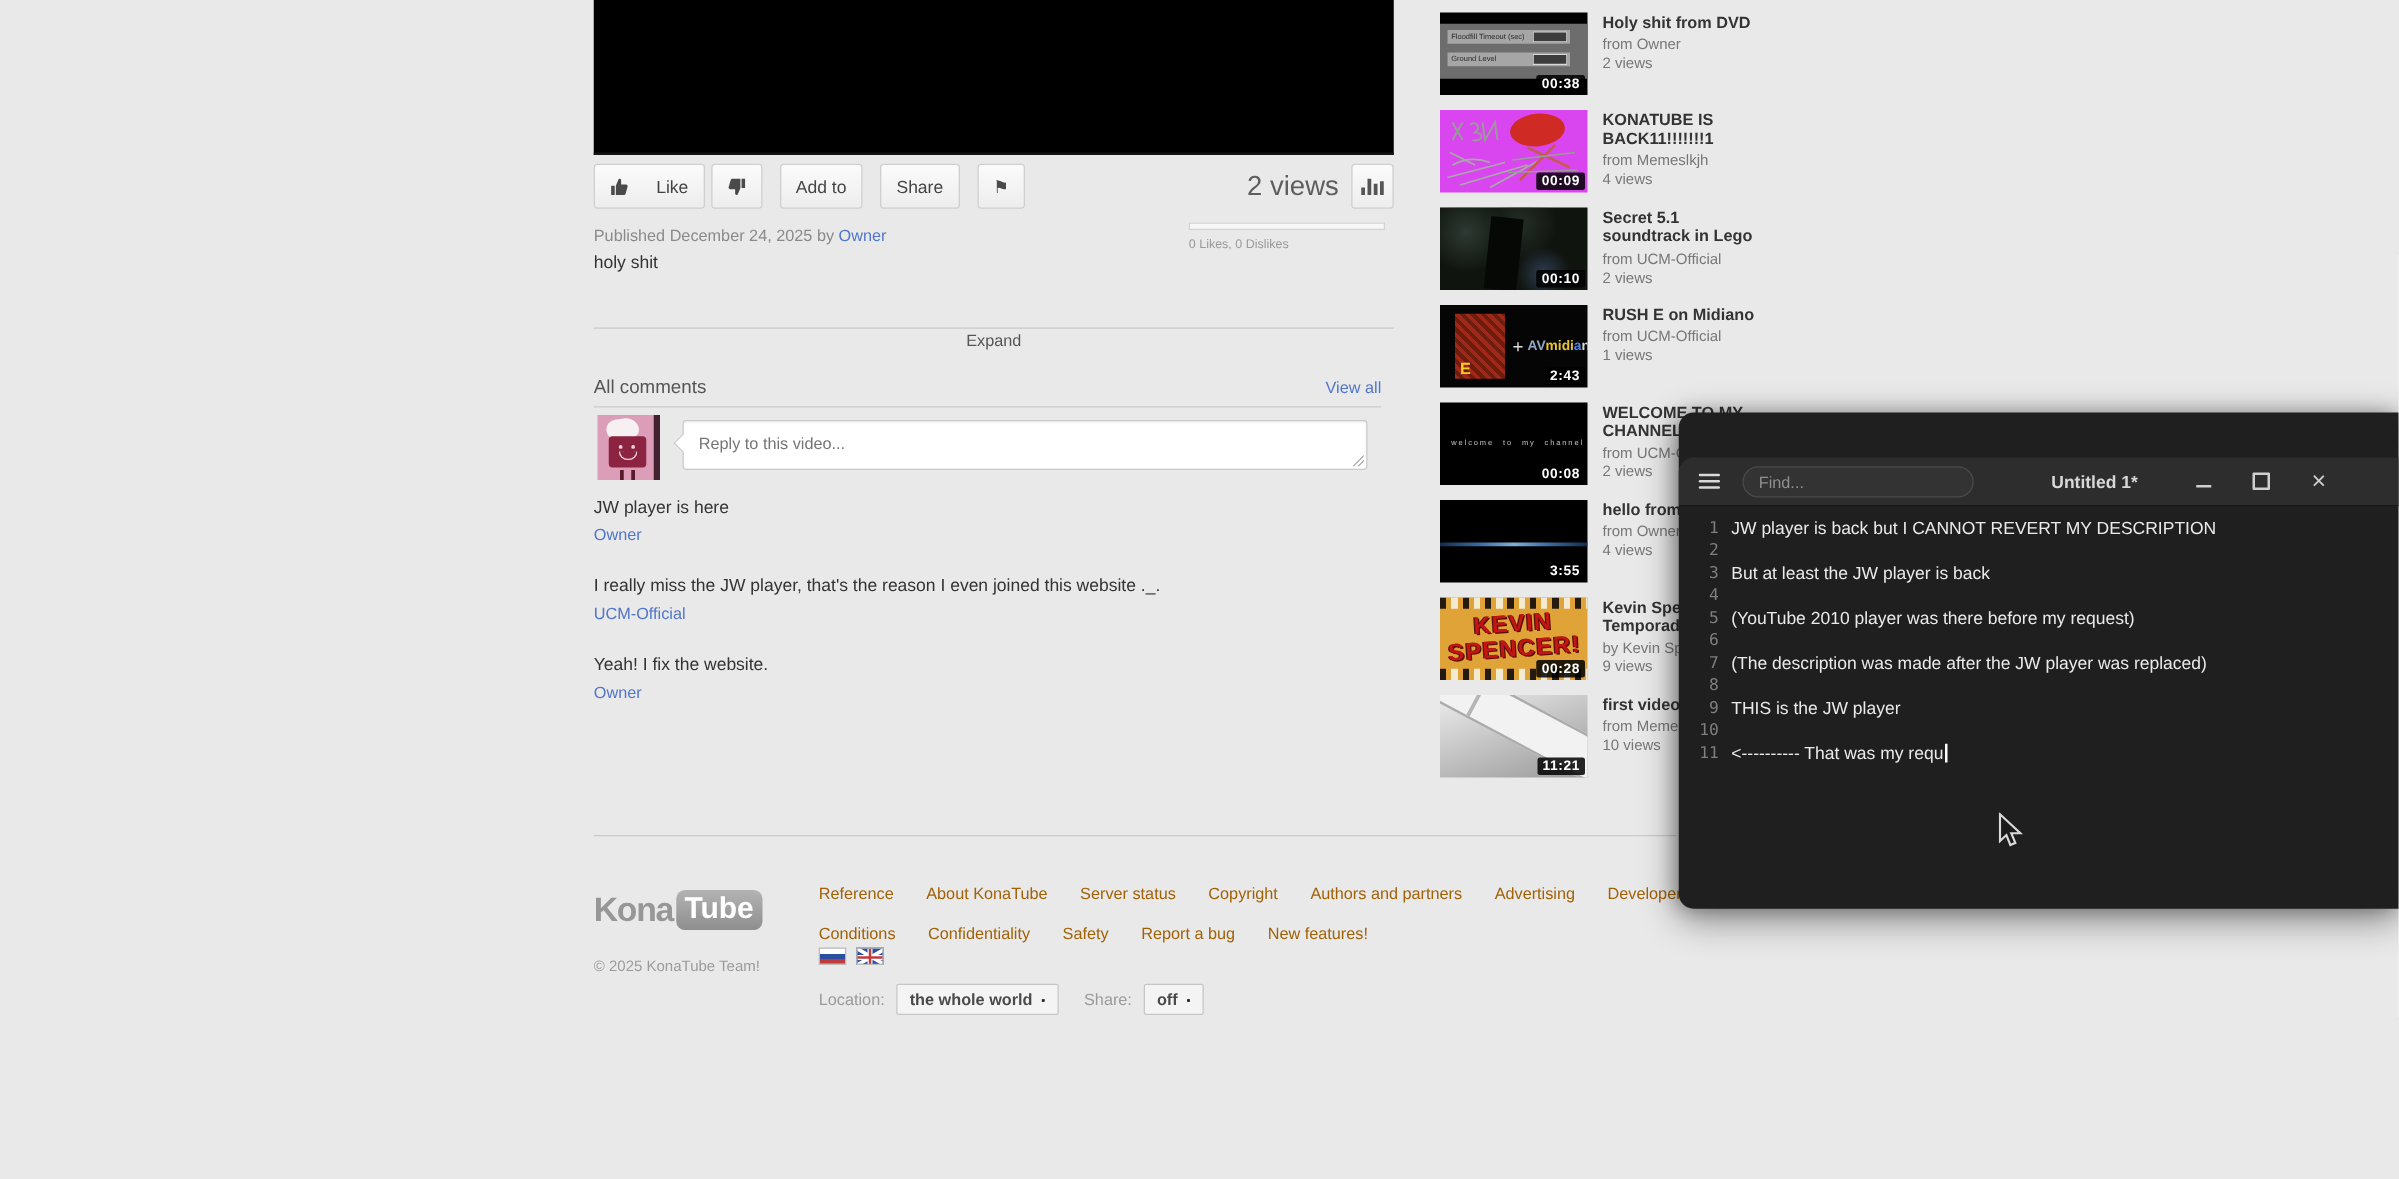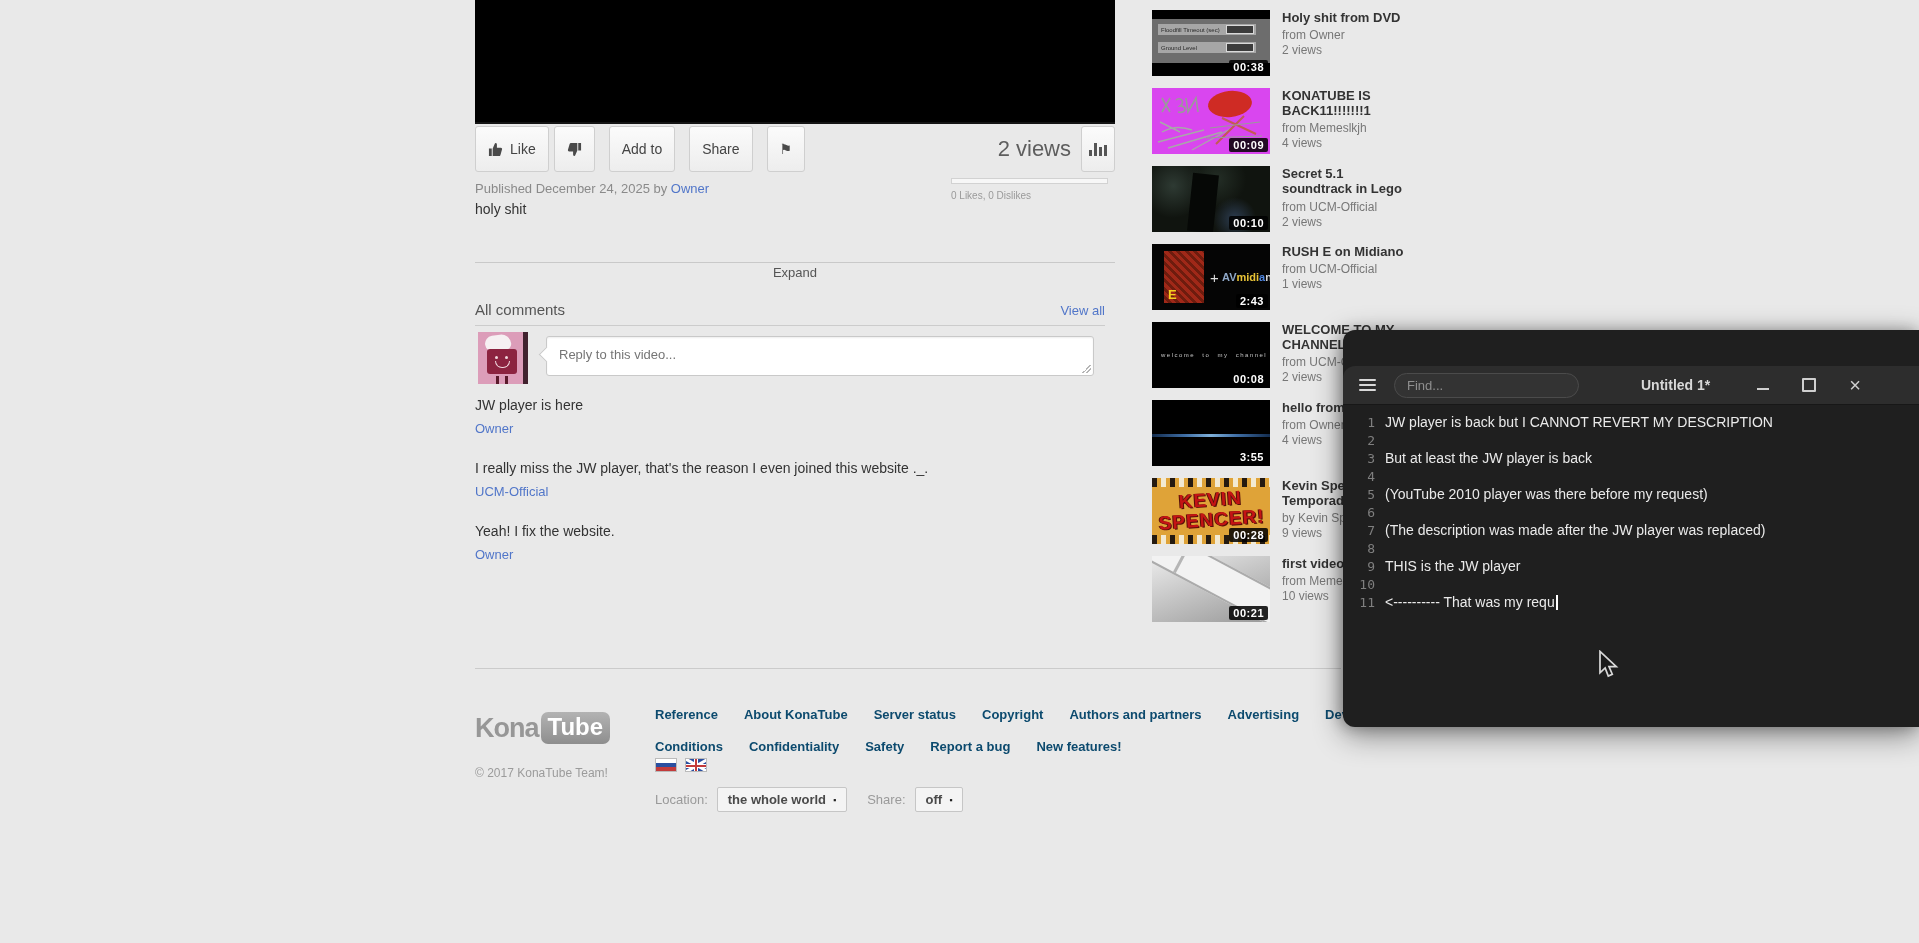--- a/index.html
+++ b/index.html
@@ -3,21 +3,21 @@
 <meta charset="utf-8">
 <style>
   html,body{margin:0;padding:0;}
   .screen{position:relative;width:1919px;height:943px;background:#e9e9e9;overflow:hidden;
           font-family:"Liberation Sans",sans-serif;}
   a{text-decoration:none;cursor:pointer;}
   .link{color:#5176c9;}
   
   .player{position:absolute;left:475px;top:0;width:640px;height:122px;background:#000;border-bottom:2px solid #141414;}
   .action-bar{position:absolute;left:475px;top:129px;width:640px;height:40px;display:flex;align-items:center;}
-  .btn{display:flex;align-items:center;gap:7px;height:46px;padding:0 12px;background:linear-gradient(#fbfbfb,#ededed);
+  .btn{display:flex;align-items:center;gap:22px;height:36px;padding:0 12px;background:linear-gradient(#fbfbfb,#ededed);
        border:1px solid #cfcfcf;border-radius:3px;color:#444;font-size:14px;cursor:pointer;box-sizing:border-box;}
   .btn svg{display:block;}
   .mlike{margin-right:5px;} .mgap{margin-right:14px;}
   .views-large{margin-left:auto;font-size:22px;color:#5e5e5e;margin-right:10px;}
   .stats-btn{width:34px;justify-content:center;padding:0;}
   .bars{display:flex;align-items:flex-end;gap:2px;height:14px;}
   .bars i{width:3px;background:#555;display:block;}
   
   .sentiment-bar{position:absolute;left:951px;top:178px;width:155px;height:4px;background:#f7f7f7;border:1px solid #d2d2d2;}
   .likes-summary{position:absolute;left:951px;top:190px;font-size:10px;color:#9a9a9a;}
@@ -52,21 +52,21 @@
   .comment .c-author{display:inline-block;font-size:13px;color:#5176c9;}
   
   .footer-divider{position:absolute;left:475px;top:668px;width:866px;border-top:1px solid #cbcbcb;}
   .flogo{position:absolute;left:475px;top:712px;display:flex;align-items:center;cursor:pointer;}
   .flogo .kona{font-size:27px;font-weight:bold;color:#979797;letter-spacing:-1px;}
   .flogo .tube{margin-left:2px;font-size:24px;font-weight:bold;color:#fff;background:linear-gradient(#b3b3b3,#8e8e8e);
                border-radius:7px;padding:1px 7px 3px 7px;}
   .fcopy{position:absolute;left:475px;top:766px;font-size:12px;color:#9b9b9b;}
   .flinks1{position:absolute;left:655px;top:707px;display:flex;gap:26px;}
   .flinks2{position:absolute;left:655px;top:739px;display:flex;gap:26px;}
-  .flink{font-size:13px;font-weight:bold;color:#0c4a6e;}
+  .flink{font-size:13px;font-weight:normal;color:#a16207;}
   .flags{position:absolute;left:655px;top:758px;display:flex;gap:8px;}
   .flag{width:22px;height:14px;position:relative;border:1px solid #bbb;box-sizing:border-box;cursor:pointer;overflow:hidden;}
   .flag-ru{background:linear-gradient(#fff 0 33%,#2a4fa0 33% 66%,#c23b3b 66% 100%);}
   .flag-uk{background:#2a4fa0;}
   .flag-uk .d1,.flag-uk .d2{position:absolute;left:-4px;top:5px;width:30px;height:3px;background:#fff;}
   .flag-uk .d1{transform:rotate(30deg);} .flag-uk .d2{transform:rotate(-30deg);}
   .flag-uk .v{position:absolute;left:8px;top:0;width:4px;height:14px;background:#fff;}
   .flag-uk .h{position:absolute;left:0;top:5px;width:22px;height:4px;background:#fff;}
   .flag-uk .vr{position:absolute;left:9px;top:0;width:2px;height:14px;background:#c23b3b;}
   .flag-uk .hr{position:absolute;left:0;top:6px;width:22px;height:2px;background:#c23b3b;}
@@ -233,21 +233,21 @@
     <div class="c-text">Yeah! I fix the website.</div>
     <a class="c-author">Owner</a>
   </div>
 </div>
 
   <div class="footer-divider"></div>
   <div class="flogo">
     <span class="kona">Kona</span>
     <span class="tube">Tube</span>
   </div>
-  <div class="fcopy">© 2017 KonaTube Team!</div>
+  <div class="fcopy">© 2025 KonaTube Team!</div>
   <div class="flinks1" id="flinks1">
       <a class="flink">Reference</a>
       <a class="flink">About KonaTube</a>
       <a class="flink">Server status</a>
       <a class="flink">Copyright</a>
       <a class="flink">Authors and partners</a>
       <a class="flink">Advertising</a>
       <a class="flink">Developers</a>
     </div>
   <div class="flinks2" id="flinks2">
@@ -383,21 +383,21 @@
       <div class="sb-by">by Kevin Spencer</div>
       <div class="sb-views">9 views</div>
     </div>
   </div>
 
   <div class="sb-item">
     <div class="thumb t-film">
           <span class="band">
             <i></i>
           </span>
-      <span class="dur">00:21</span>
+      <span class="dur">11:21</span>
     </div>
     <div class="meta">
       <div class="sb-title">first video</div>
       <div class="sb-by">from Memeslkjh</div>
       <div class="sb-views">10 views</div>
     </div>
   </div>
 </div>
 
   <div class="editor">

